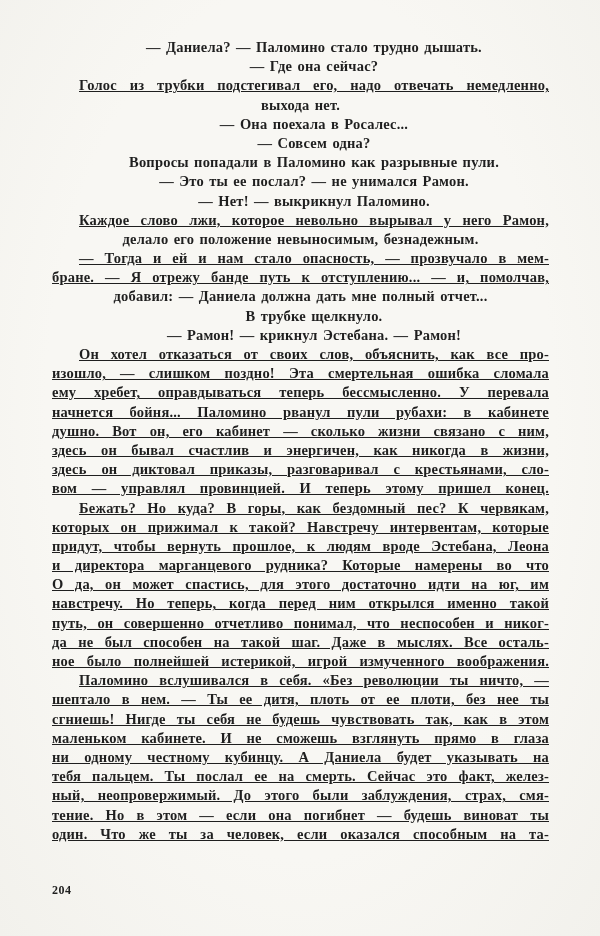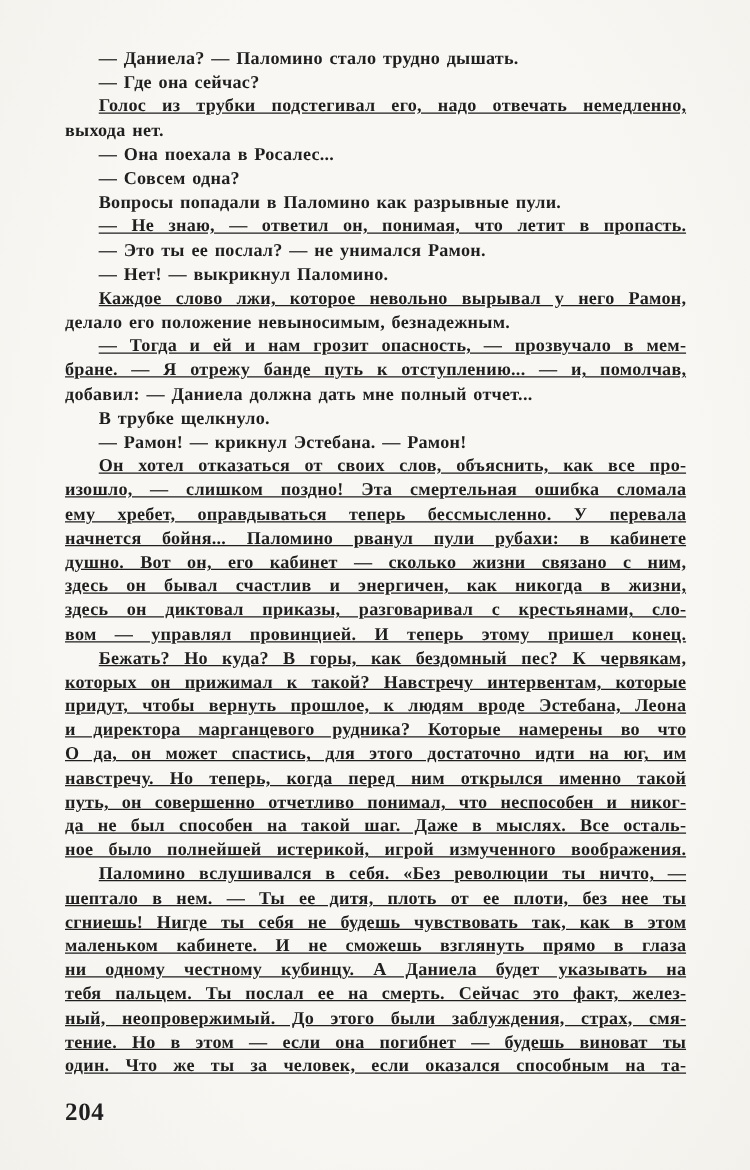--- a/index.html
+++ b/index.html
@@ -27,59 +27,58 @@
   }
   .line {
     font-size: 14.5px;
     line-height: 19.2px;
     height: 19.2px;
     font-weight: bold;
     color: #1f1f1f;
     letter-spacing: 0.2px;
     word-spacing: 1.5px;
     overflow: hidden;
-    text-align: left;
+    text-align: center;
   }
   .line.just {
     text-align: justify;
     text-align-last: justify;
     text-decoration: underline;
   }
   .line.indent {
     text-indent: 27px;
   }
   .page-number {
     position: absolute;
     left: 52px;
     top: 880px;
-    font-size: 20px;
+    font-size: 12px;
     line-height: 20px;
     font-weight: bold;
     color: #1f1f1f;
     letter-spacing: 0.5px;
   }
 </style>
 </head>
 <body>
 
 <div class="page">
   <div class="text-block" id="text-block">
       <div class="line indent">— Даниела? — Паломино стало трудно дышать.</div>
       <div class="line indent">— Где она сейчас?</div>
       <div class="line indent just">Голос из трубки подстегивал его, надо отвечать немедленно,</div>
       <div class="line">выхода нет.</div>
       <div class="line indent">— Она поехала в Росалес...</div>
       <div class="line indent">— Совсем одна?</div>
       <div class="line indent">Вопросы попадали в Паломино как разрывные пули.</div>
-      <div class="line indent just">— Не знаю, — ответил он, понимая, что летит в пропасть.</div>
       <div class="line indent">— Это ты ее послал? — не унимался Рамон.</div>
       <div class="line indent">— Нет! — выкрикнул Паломино.</div>
       <div class="line indent just">Каждое слово лжи, которое невольно вырывал у него Рамон,</div>
       <div class="line">делало его положение невыносимым, безнадежным.</div>
-      <div class="line indent just">— Тогда и ей и нам грозит опасность, — прозвучало в мем-</div>
+      <div class="line indent just">— Тогда и ей и нам стало опасность, — прозвучало в мем-</div>
       <div class="line just">бране. — Я отрежу банде путь к отступлению... — и, помолчав,</div>
       <div class="line">добавил: — Даниела должна дать мне полный отчет...</div>
       <div class="line indent">В трубке щелкнуло.</div>
       <div class="line indent">— Рамон! — крикнул Эстебана. — Рамон!</div>
       <div class="line indent just">Он хотел отказаться от своих слов, объяснить, как все про-</div>
       <div class="line just">изошло, — слишком поздно! Эта смертельная ошибка сломала</div>
       <div class="line just">ему хребет, оправдываться теперь бессмысленно. У перевала</div>
       <div class="line just">начнется бойня... Паломино рванул пули рубахи: в кабинете</div>
       <div class="line just">душно. Вот он, его кабинет — сколько жизни связано с ним,</div>
       <div class="line just">здесь он бывал счастлив и энергичен, как никогда в жизни,</div>

